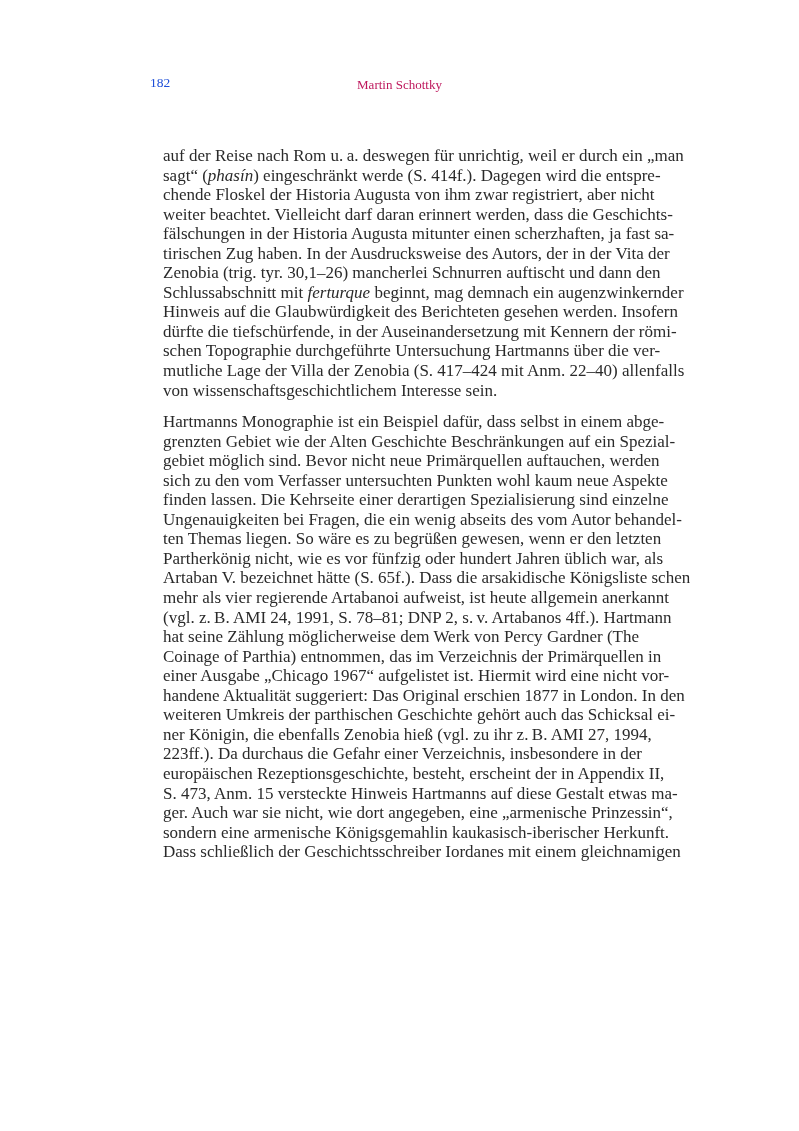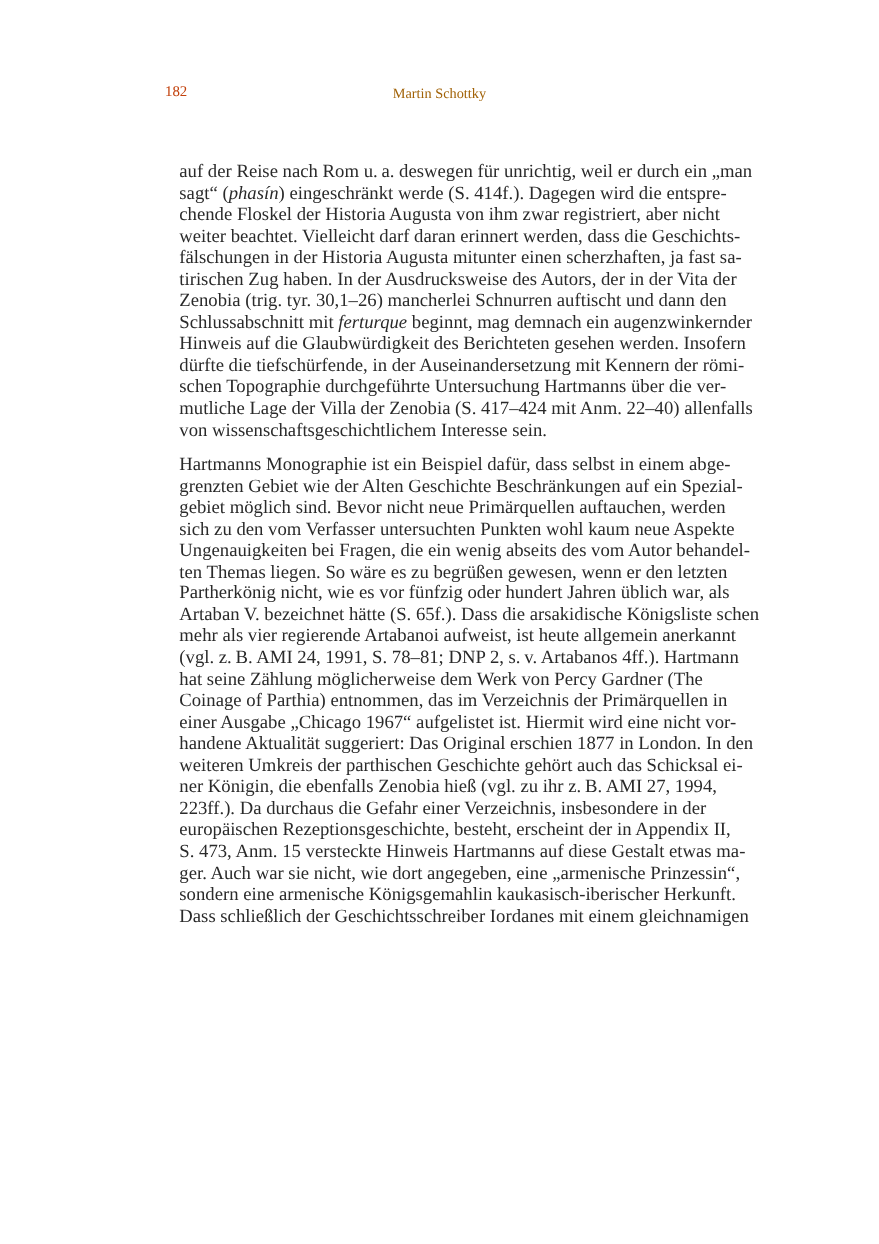--- a/index.html
+++ b/index.html
@@ -4,25 +4,25 @@
 <style>
   html, body { margin: 0; padding: 0; }
   body {
     width: 799px; height: 1131px; background: #ffffff;
     position: relative; overflow: hidden;
     font-family: "Liberation Serif", "DejaVu Serif", serif;
     color: #2a2a2a;
   }
   .page-number {
     position: absolute; left: 150px; top: 75px;
-    font-size: 13.5px; color: #c2410c;
+    font-size: 13.5px; color: #1d4ed8;
   }
   .running-head {
     position: absolute; left: 0; width: 799px; top: 77px;
-    text-align: center; font-size: 13px; color: #a16207;
+    text-align: center; font-size: 13px; color: #be185d;
   }
   .body-text {
     position: absolute; left: 163px; top: 146px; width: 476px;
   }
   .para {
     margin: 0; font-size: 17px; line-height: 19.55px;
     text-align: justify; hyphens: manual;
   }
   .para + .para { margin-top: 12px; }
   .line { display: block; text-align: justify; text-align-last: justify; white-space: nowrap; }
@@ -49,20 +49,21 @@
       <span class="line">dürfte die tiefschürfende, in der Auseinandersetzung mit Kennern der römi-</span>
       <span class="line">schen Topographie durchgeführte Untersuchung Hartmanns über die ver-</span>
       <span class="line">mutliche Lage der Villa der Zenobia (S. 417–424 mit Anm. 22–40) allenfalls</span>
       <span class="line last">von wissenschaftsgeschichtlichem Interesse sein.</span>
     </p>
   <p class="para">
       <span class="line">Hartmanns Monographie ist ein Beispiel dafür, dass selbst in einem abge-</span>
       <span class="line">grenzten Gebiet wie der Alten Geschichte Beschränkungen auf ein Spezial-</span>
       <span class="line">gebiet möglich sind. Bevor nicht neue Primärquellen auftauchen, werden</span>
       <span class="line">sich zu den vom Verfasser untersuchten Punkten wohl kaum neue Aspekte</span>
+      <span class="line">finden lassen. Die Kehrseite einer derartigen Spezialisierung sind einzelne</span>
       <span class="line">Ungenauigkeiten bei Fragen, die ein wenig abseits des vom Autor behandel-</span>
       <span class="line">ten Themas liegen. So wäre es zu begrüßen gewesen, wenn er den letzten</span>
       <span class="line">Partherkönig nicht, wie es vor fünfzig oder hundert Jahren üblich war, als</span>
       <span class="line">Artaban V. bezeichnet hätte (S. 65f.). Dass die arsakidische Königsliste schen</span>
       <span class="line">mehr als vier regierende Artabanoi aufweist, ist heute allgemein anerkannt</span>
       <span class="line">(vgl. z. B. AMI 24, 1991, S. 78–81; DNP 2, s. v. Artabanos 4ff.). Hartmann</span>
       <span class="line">hat seine Zählung möglicherweise dem Werk von Percy Gardner (The</span>
       <span class="line">Coinage of Parthia) entnommen, das im Verzeichnis der Primärquellen in</span>
       <span class="line">einer Ausgabe „Chicago 1967“ aufgelistet ist. Hiermit wird eine nicht vor-</span>
       <span class="line">handene Aktualität suggeriert: Das Original erschien 1877 in London. In den</span>

